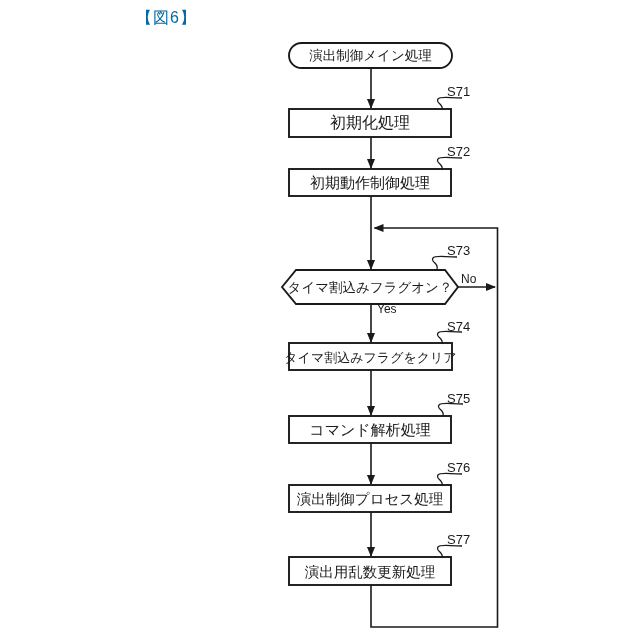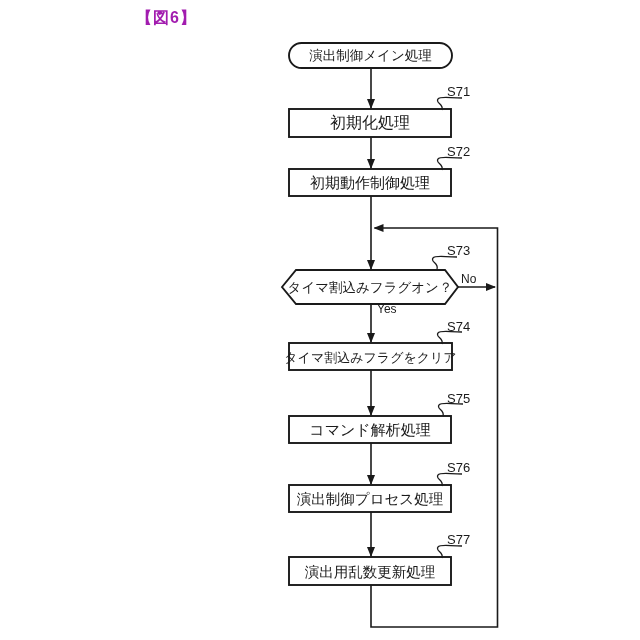--- a/index.html
+++ b/index.html
@@ -15,22 +15,22 @@
     width: 640px;
     height: 640px;
     background: #ffffff;
     overflow: hidden;
   }
   .fig-title {
     position: absolute;
     left: 136px;
     top: 8px;
     font-size: 16px;
-    font-weight: 700;
-    color: #a21caf;
+    font-weight: 400;
+    color: #0369a1;
     letter-spacing: 1px;
   }
   svg { position: absolute; left: 0; top: 0; }
   .shape {
     fill: #ffffff;
     stroke: #1a1a1a;
     stroke-width: 1.9;
   }
   .flowline {
     fill: none;

